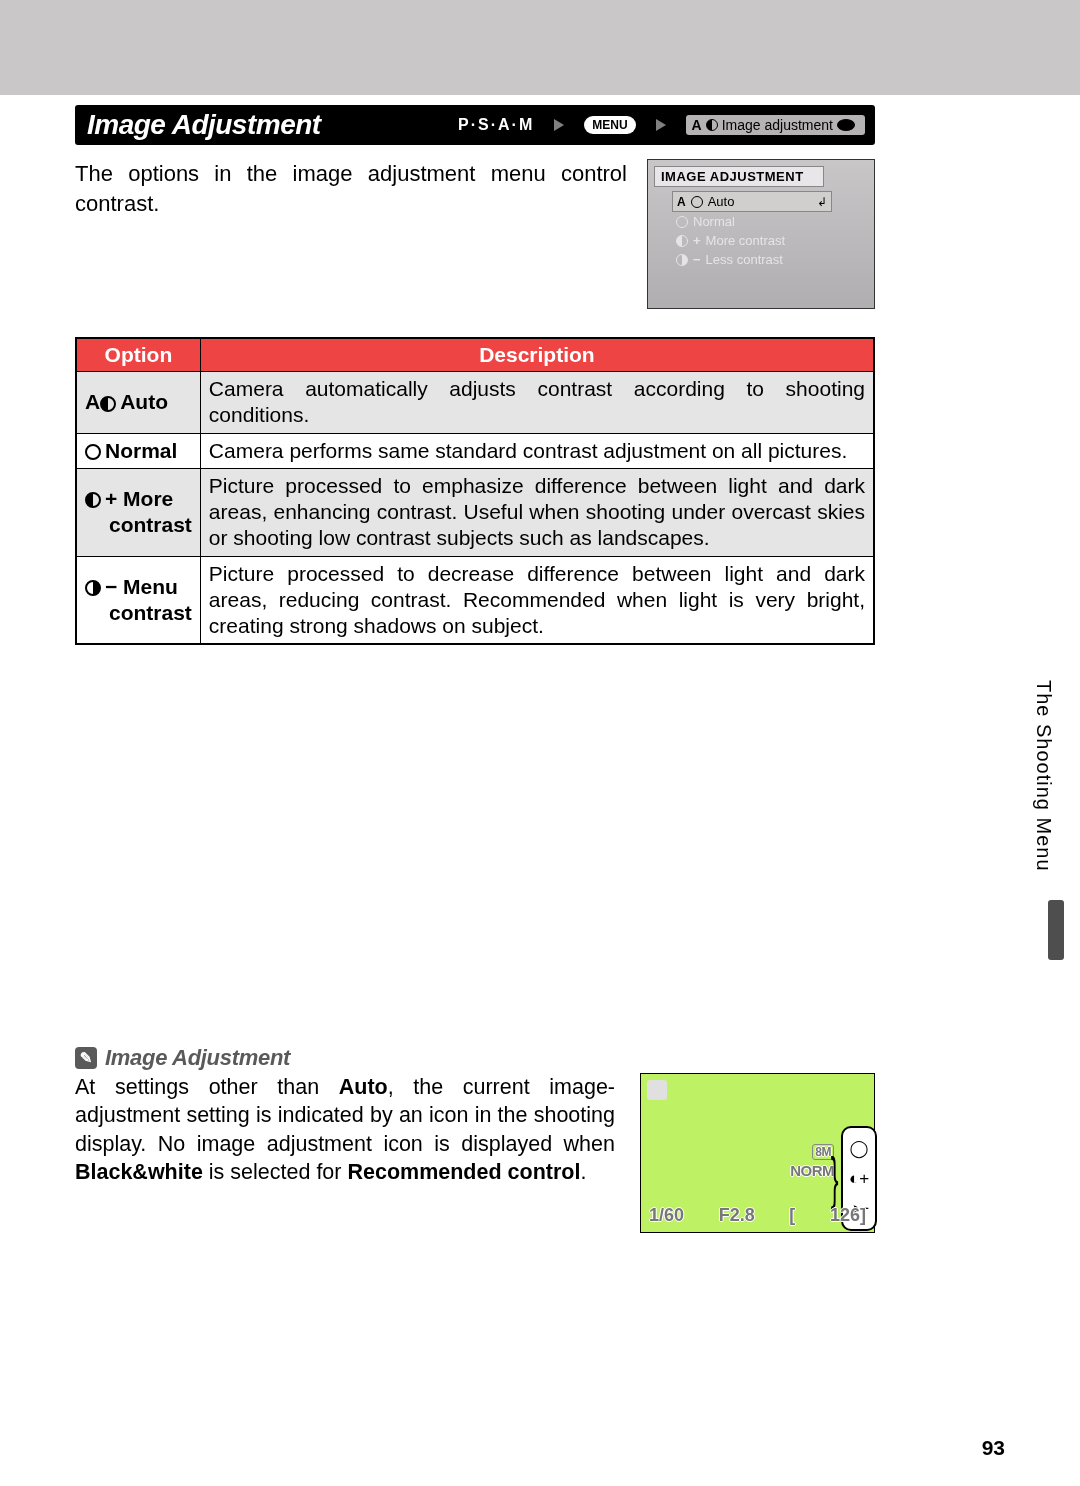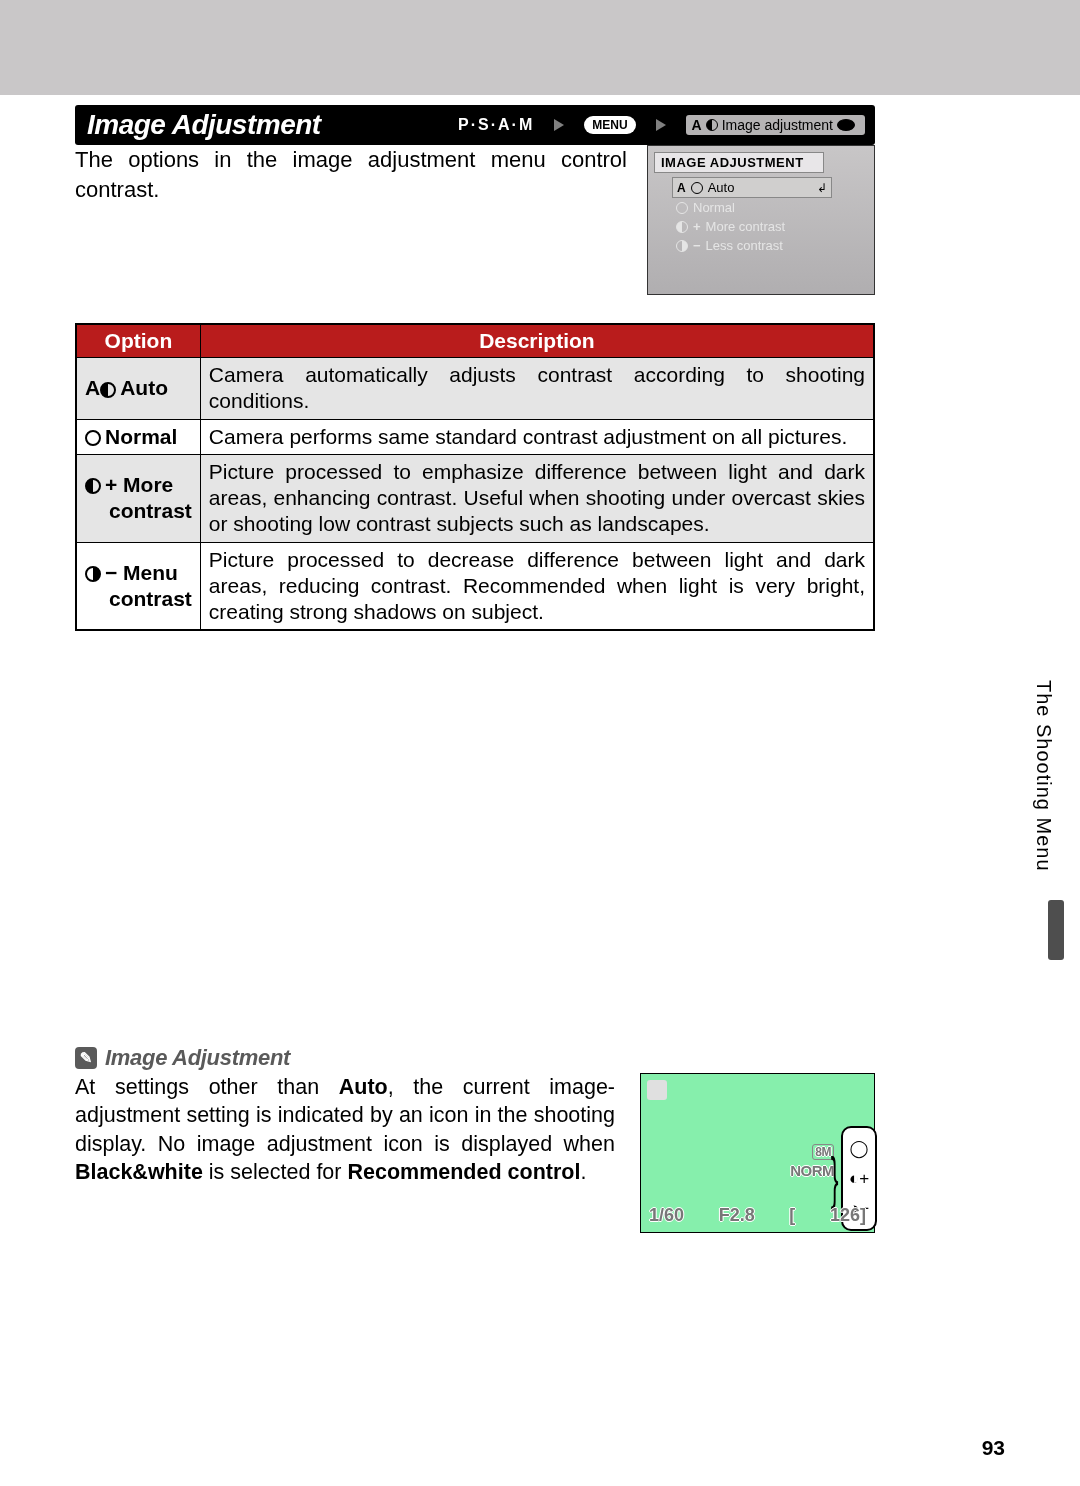--- a/index.html
+++ b/index.html
@@ -76,21 +76,21 @@
   }
   .breadcrumb .dial-icon {
     width: 18px; height: 12px;
     border: 1.5px solid #000;
     border-radius: 50%/50%;
     background: #000;
     position: relative;
   }
 
   
-  .intro-row { display: flex; gap: 20px; align-items: flex-start; }
+  .intro-row { display: flex; gap: 20px; margin-top: 14px; align-items: flex-start; }
   .intro-text {
     flex: 1;
     font-size: 22px;
     line-height: 1.35;
     text-align: justify;
   }
 
   
   .cam-screen {
     width: 228px;
@@ -138,21 +138,21 @@
 
   
   table.options {
     width: 100%;
     border-collapse: collapse;
     margin-top: 28px;
     font-size: 21px;
     border: 2.5px solid #000;
   }
   table.options th {
-    background: #b91c1c;
+    background: #ef4444;
     color: #fff;
     font-weight: bold;
     padding: 4px 6px;
     border: 1.5px solid #000;
   }
   table.options td {
     border: 1.5px solid #000;
     padding: 4px 8px;
     vertical-align: middle;
     line-height:1.25;
@@ -223,21 +223,21 @@
   }
   .note-body b { font-weight: bold; }
 
   
   .lcd {
     position:absolute;
     right:0;
     top:28px;
     width:235px;
     height:160px;
-    background:#86efac;
+    background:#bef264;
     border:1.5px solid #000;
   }
   .lcd-callout {
     position:absolute;
     right:-3px; top:52px;
     width:36px;height:105px;
     border:2.5px solid #000;
     border-radius:10px;
     background:#fff;
     display:flex;

